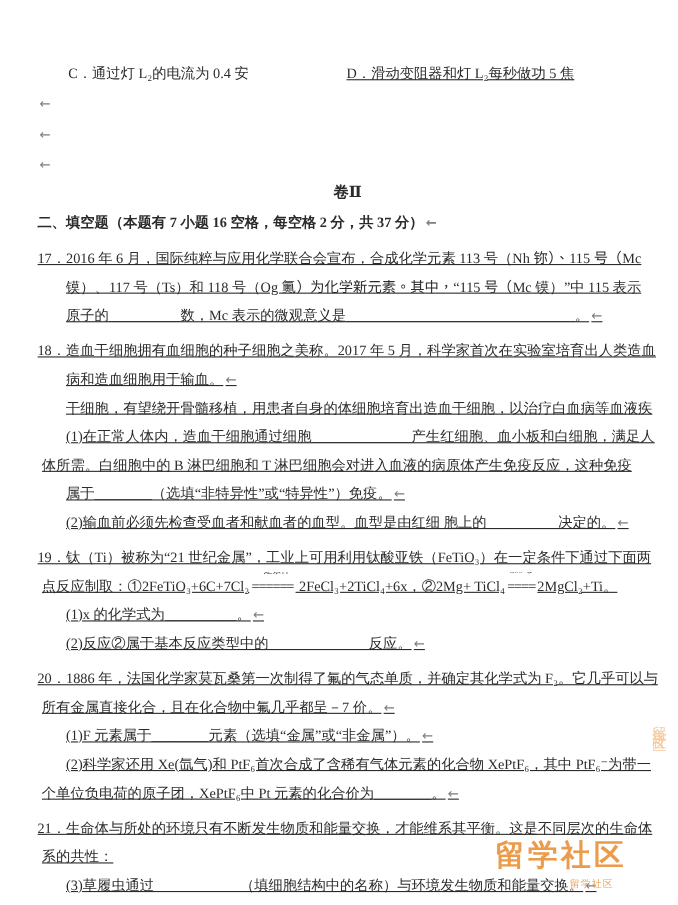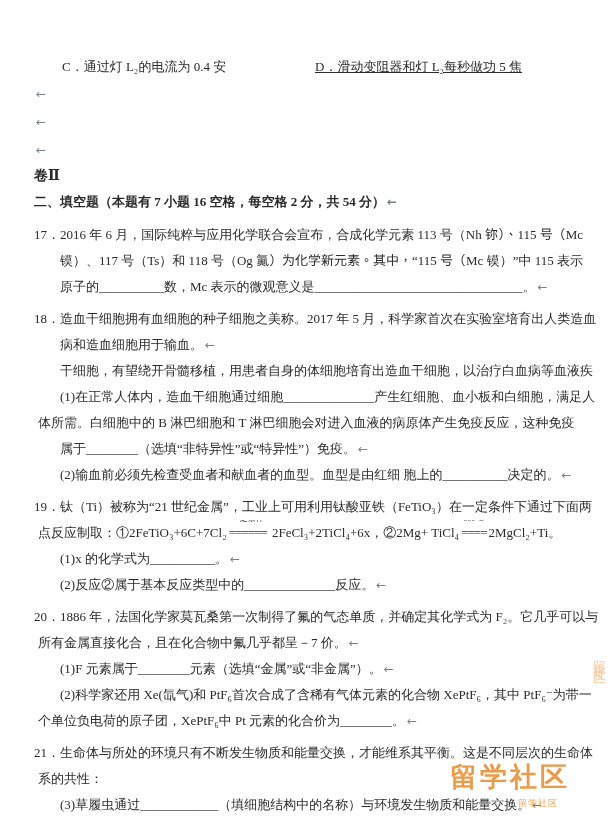--- a/index.html
+++ b/index.html
@@ -9,27 +9,27 @@
     background:#ffffff;
     overflow:hidden;
     font-family:"Liberation Serif","DejaVu Serif",serif;
     color:#2b2b2b;
     font-size:13px;
   }
   .content{padding:22px 18px 0 34px;margin-top:32px;}
   .ln{line-height:26px;white-space:nowrap;overflow:hidden;}
   .ind1{margin-left:26px;}
   .ind05{margin-left:4px;}
-  .qblock{margin-top:6px;}
+  .qblock{margin-top:6px;text-decoration:underline;}
   .options-row{position:relative;height:26px;line-height:26px;}
   .opt-c{position:absolute;left:28px;top:0;}
   .opt-d{position:absolute;left:281px;top:0;text-decoration:underline;}
   .pline{height:28px;line-height:28px;}
   .pmark{color:#7a8087;font-family:"DejaVu Sans",sans-serif;font-size:12px;padding-left:2px;}
-  .volume{height:24px;line-height:24px;font-weight:bold;font-size:14px;}
+  .volume{height:24px;line-height:24px;text-align:center;font-weight:bold;font-size:14px;}
   .heading{height:28px;line-height:28px;font-weight:bold;}
   .eqgrp{display:inline-block;position:relative;padding:0 2px;}
   .eqcond{position:absolute;bottom:14px;left:50%;transform:translateX(-50%);font-size:8px;white-space:nowrap;color:#2b2b2b;}
   .eqbar{letter-spacing:-1px;}
   .wm-main{
     position:absolute;right:46px;bottom:28px;
     font-size:27px;font-weight:bold;letter-spacing:3px;
     color:#e98a2b;opacity:0.85;
   }
   .wm-sub{
@@ -52,21 +52,21 @@
       <span class="opt-c">C．通过灯 L₂的电流为 0.4 安</span>
       <span class="opt-d">D．滑动变阻器和灯 L₂每秒做功 5 焦</span>
     </div>
 
     <div class="pline"><span class="pmark">←</span></div>
     <div class="pline"><span class="pmark">←</span></div>
     <div class="pline"><span class="pmark">←</span></div>
 
     <div class="volume"><span>卷Ⅱ</span></div>
 
-    <div class="heading"><span>二、填空题（本题有 7 小题 16 空格，每空格 2 分，共 54 分）</span><span class="pmark">←</span></div>
+    <div class="heading"><span>二、填空题（本题有 7 小题 16 空格，每空格 2 分，共 37 分）</span><span class="pmark">←</span></div>
 
     <div class="qblock">
       <div class="ln">17．2016 年 6 月，国际纯粹与应用化学联合会宣布，合成化学元素 113 号（Nh 鿭）、115 号（Mc</div>
       <div class="ln ind1">镆）、117 号（Ts）和 118 号（Og 鿫）为化学新元素。其中，“115 号（Mc 镆）”中 115 表示</div>
       <div class="ln ind1"><span>原子的__________数，Mc 表示的微观意义是________________________________。</span><span class="pmark">←</span></div>
     </div>
 
     <div class="qblock">
       <div class="ln">18．造血干细胞拥有血细胞的种子细胞之美称。2017 年 5 月，科学家首次在实验室培育出人类造血</div>
       <div class="ln ind1"><span>病和造血细胞用于输血。</span><span class="pmark">←</span></div>

